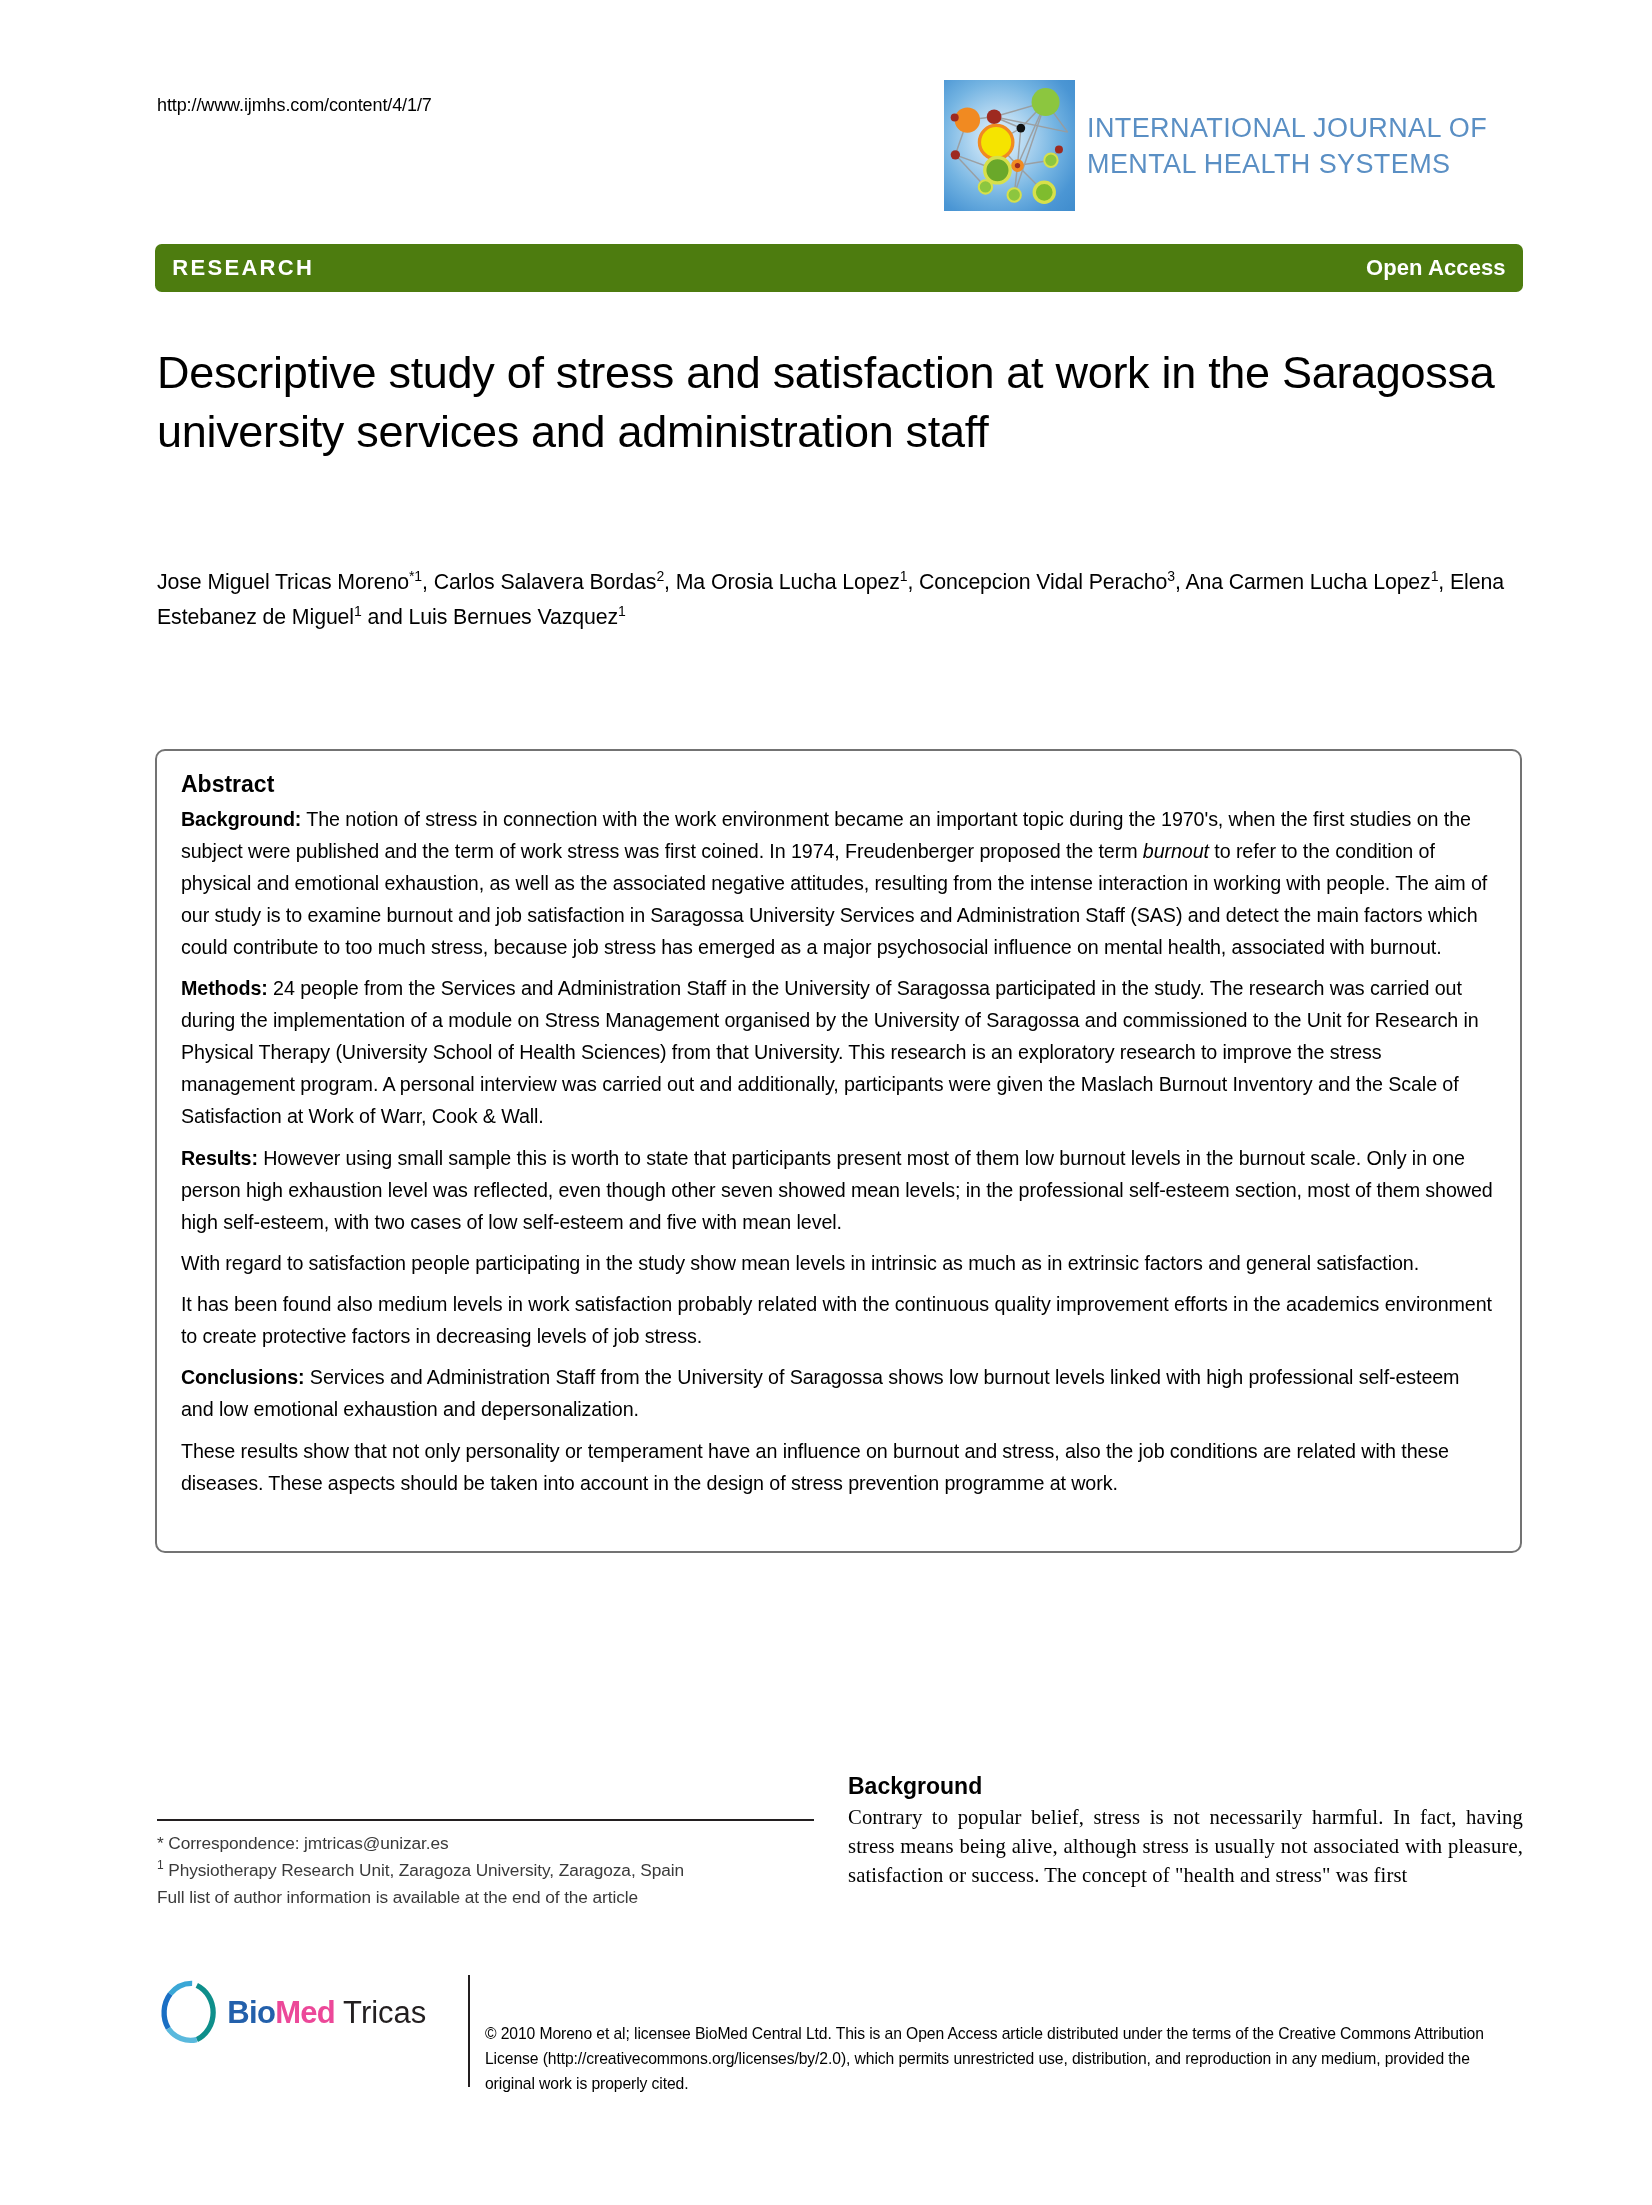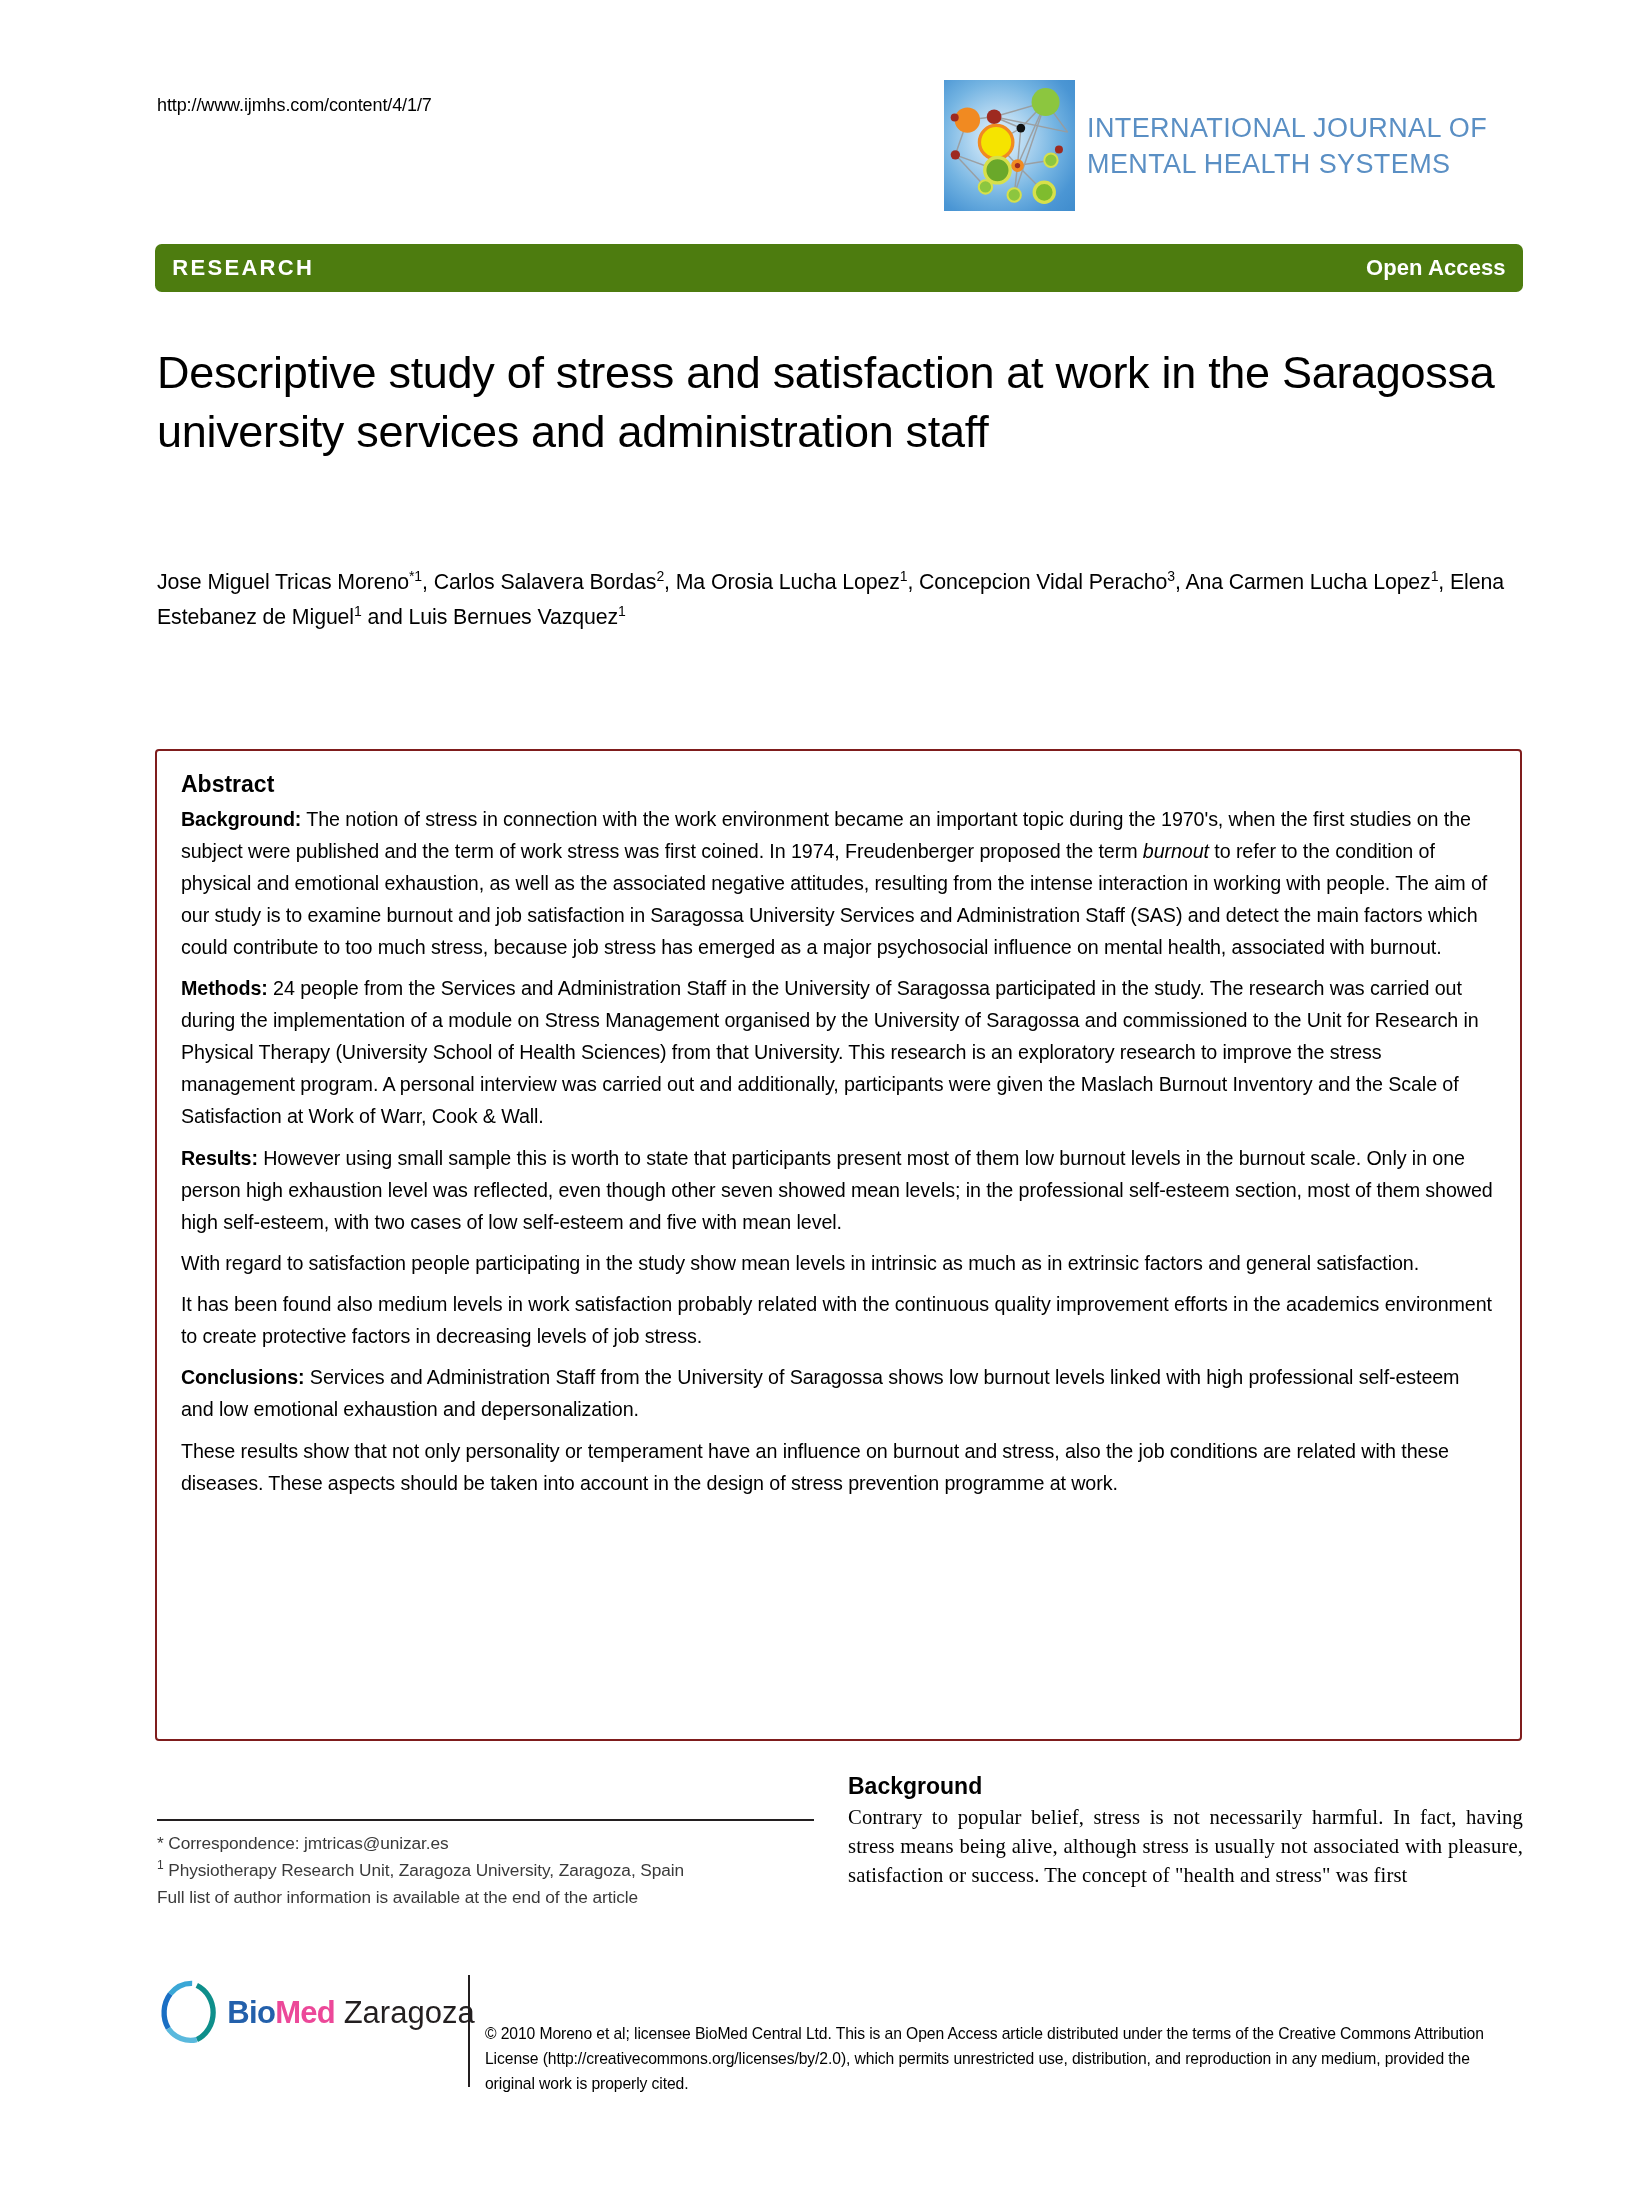--- a/index.html
+++ b/index.html
@@ -124,23 +124,23 @@
     letter-spacing: -0.1px;
   }
   .authors sup { font-size: 14px; vertical-align: super; line-height: 0; }
 
   
   .abstract-box {
     position: absolute;
     left: 155px;
     top: 749px;
     width: 1367px;
-    height: 992px;
-    border: 2px solid #7f1d1d;
-    border-radius: 4px;
+    height: 804px;
+    border: 2px solid #737373;
+    border-radius: 10px;
     box-sizing: border-box;
     background: #ffffff;
   }
   .abstract-inner {
     padding: 17.3px 24px 0 24px;
   }
   .abstract-h {
     font-size: 23px;
     font-weight: bold;
     line-height: 32px;
@@ -348,20 +348,20 @@
   </div>
 
   <div class="footer">
     <div class="bmc-logo">
       <svg class="bmc-ring" viewBox="0 0 92 100">
         <path d="M60 9 A42 45 0 0 1 60 91" stroke="#0e8f8b" stroke-width="8" fill="none" stroke-linecap="butt"></path>
         <path d="M60 91 A42 45 0 0 1 17 74" stroke="#5ab9dd" stroke-width="8" fill="none"></path>
         <path d="M17 74 A42 45 0 0 1 20 22" stroke="#1a6fc4" stroke-width="8" fill="none"></path>
         <path d="M20 22 A42 45 0 0 1 53 6" stroke="#3aa7d6" stroke-width="8" fill="none"></path>
       </svg>
-      <div class="bmc-word"><span class="bio">Bio</span><span class="med">Med</span><span class="central"> Zaragoza</span></div>
+      <div class="bmc-word"><span class="bio">Bio</span><span class="med">Med</span><span class="central"> Tricas</span></div>
     </div>
     <div class="footer-rule"></div>
     <div class="license">© 2010 Moreno et al; licensee BioMed Central Ltd. This is an Open Access article distributed under the terms of the Creative Commons Attribution License (http://creativecommons.org/licenses/by/2.0), which permits unrestricted use, distribution, and reproduction in any medium, provided the original work is properly cited.</div>
   </div>
 
 </div>
 
 
 </body></html>

